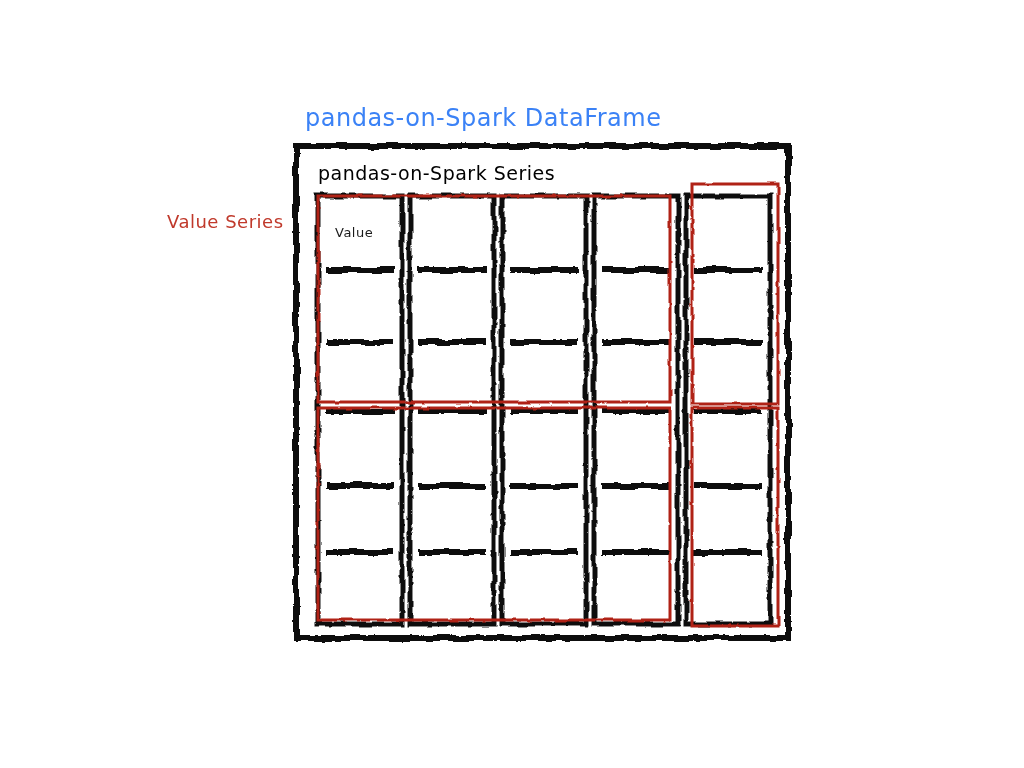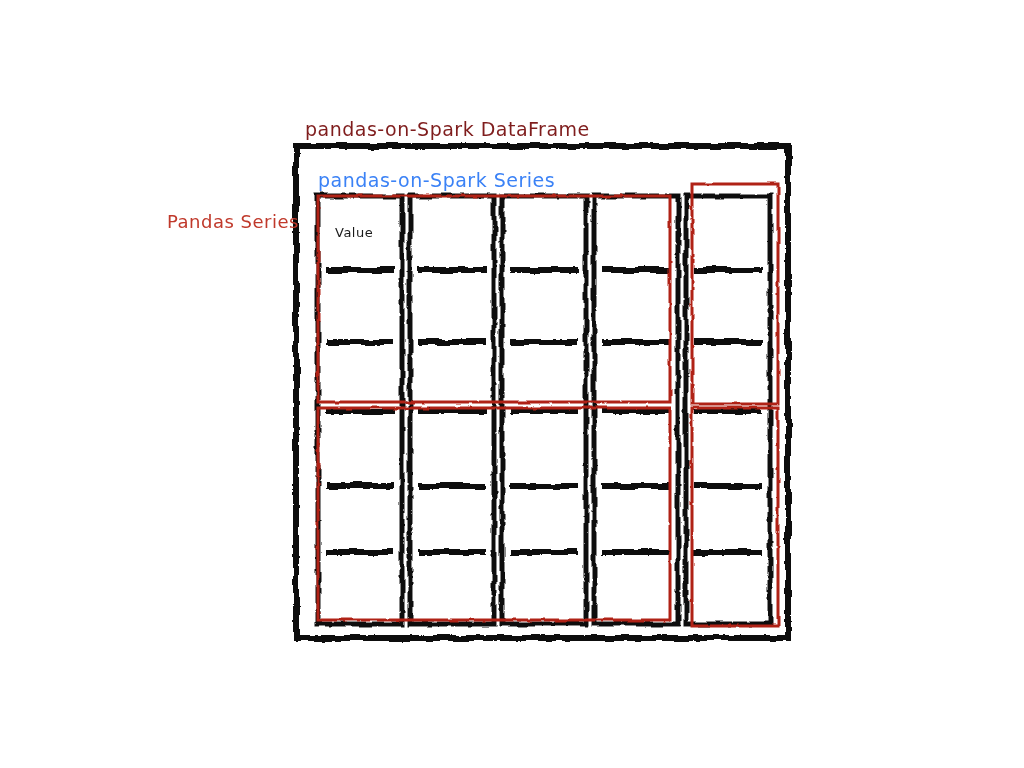--- a/index.html
+++ b/index.html
@@ -25,30 +25,30 @@
 
   .label {
     position: absolute;
     font-family: "DejaVu Sans", sans-serif;
     white-space: nowrap;
     letter-spacing: 0.5px;
   }
 
   #title-dataframe {
     left: 305px;
-    top: 118px;
-    font-size: 19px;
-    color: #7f1d1d;
+    top: 104px;
+    font-size: 24px;
+    color: #3b82f6;
   }
 
   #title-series {
     left: 318px;
-    top: 169px;
+    top: 162px;
     font-size: 19px;
-    color: #3b82f6;
+    color: #000000;
   }
 
   #label-pandas-series {
     left: 167px;
     top: 211px;
     font-size: 18px;
     color: #c0392b;
   }
 
   #label-value {
@@ -128,14 +128,14 @@
     <rect x="692" y="408" width="86" height="218" fill="none" stroke="#b02418" stroke-width="3"></rect>
   </g>
 
   <g filter="url(#rough-soft)">
     <line x1="302" y1="218" x2="320" y2="218" stroke="#b02418" stroke-width="3"></line>
   </g>
 </svg>
 
 <div class="label" id="title-dataframe">pandas-on-Spark DataFrame</div>
 <div class="label" id="title-series">pandas-on-Spark Series</div>
-<div class="label" id="label-pandas-series">Pandas Series</div>
+<div class="label" id="label-pandas-series">Value Series</div>
 <div class="label" id="label-value">Value</div>
 
 </body></html>

